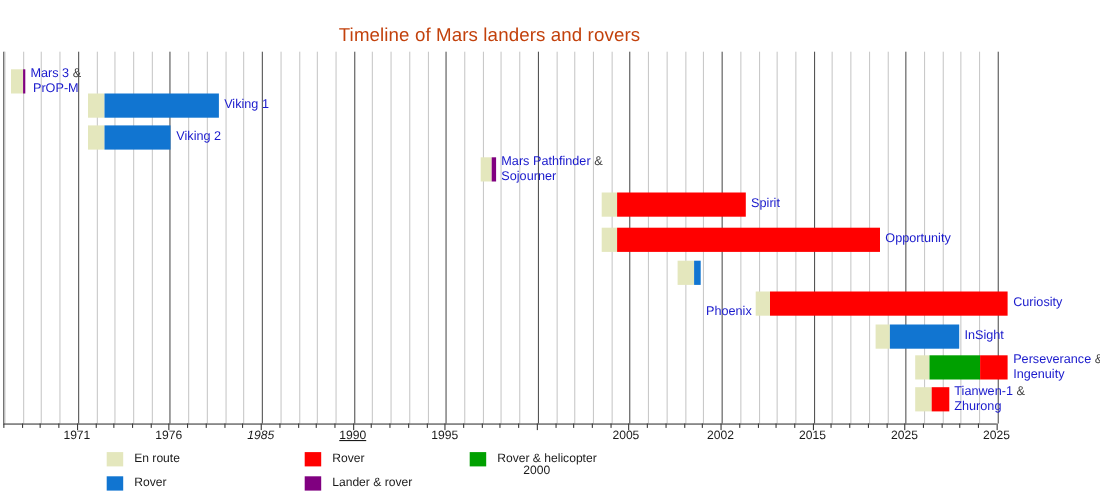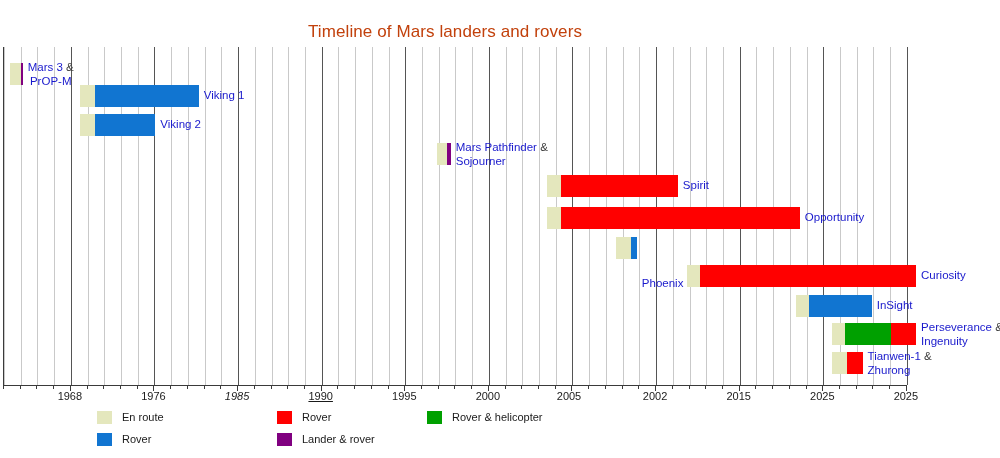--- a/index.html
+++ b/index.html
@@ -278,26 +278,26 @@
       <div class="tick" style="left: 755.4px; height: 4px;"></div>
       <div class="tick" style="left: 772.12px; height: 4px;"></div>
       <div class="tick" style="left: 788.84px; height: 4px;"></div>
       <div class="tick" style="left: 805.56px; height: 4px;"></div>
       <div class="tick" style="left: 822.28px; height: 6px;"></div>
       <div class="tick" style="left: 839px; height: 4px;"></div>
       <div class="tick" style="left: 855.72px; height: 4px;"></div>
       <div class="tick" style="left: 872.44px; height: 4px;"></div>
       <div class="tick" style="left: 889.16px; height: 4px;"></div>
       <div class="tick" style="left: 905.88px; height: 6px;"></div>
-      <div class="tick-label" style="left: 69.88px;">1968</div>
+      <div class="tick-label" style="left: 69.88px;">1971</div>
       <div class="tick-label" style="left: 153.48px;">1976</div>
       <div class="tick-label" style="left: 237.08px; font-style: italic;">1985</div>
       <div class="tick-label" style="left: 320.68px; text-decoration: underline;">1990</div>
       <div class="tick-label" style="left: 404.28px;">1995</div>
-      <div class="tick-label" style="left: 487.88px;">2000</div>
+      <div class="tick-label" style="left: 487.88px; margin-top: 32px;">2000</div>
       <div class="tick-label" style="left: 569px;">2005</div>
       <div class="tick-label" style="left: 655.08px;">2002</div>
       <div class="tick-label" style="left: 738.68px;">2015</div>
       <div class="tick-label" style="left: 822.28px;">2025</div>
       <div class="tick-label" style="left: 905.88px;">2025</div>
     </div>
 
   <div id="legend">
       <div class="legend-item" style="left: 0px; top: 0px;">
         <span class="legend-swatch" style="background: rgb(228, 231, 189);"></span>

